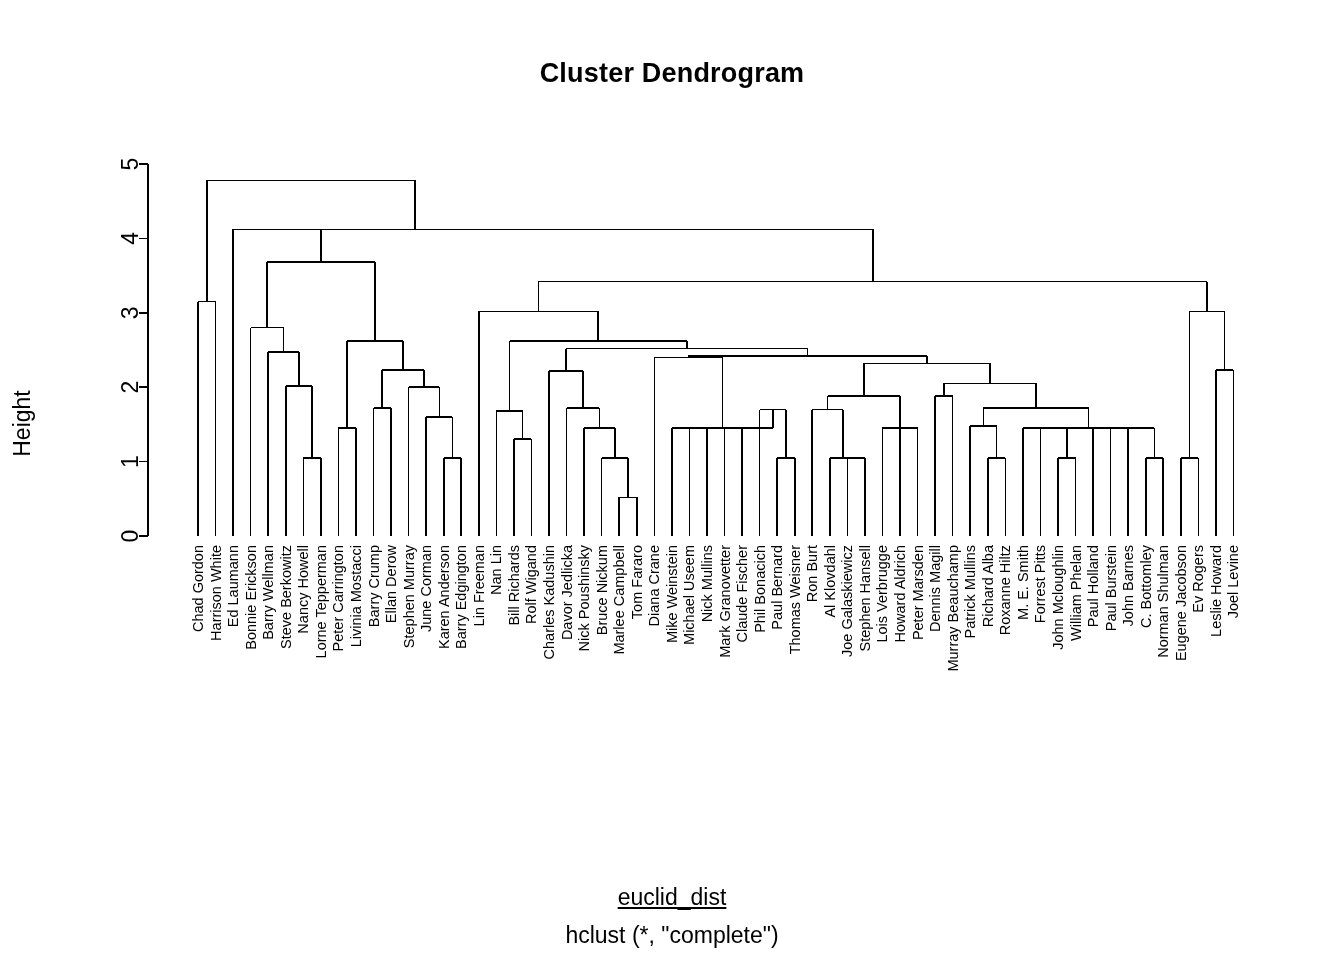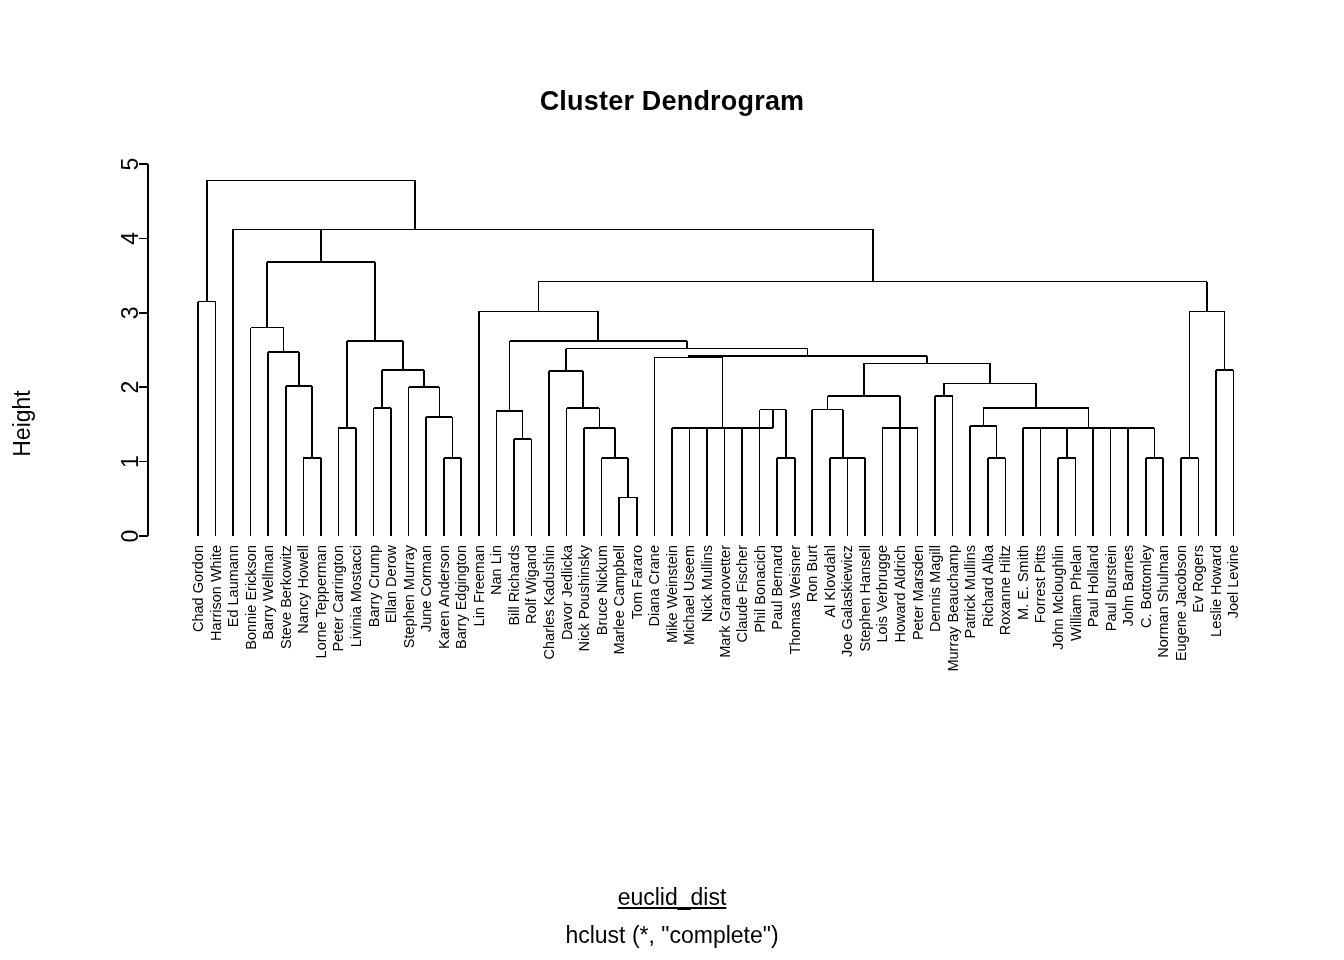--- a/index.html
+++ b/index.html
@@ -8,21 +8,20 @@
     width:1344px;height:960px;overflow:hidden;
     font-family:"Liberation Sans", sans-serif;
     color:#000;
   }
   #root{position:relative;width:1344px;height:960px;}
 
   .title{
     position:absolute;left:0;top:58px;width:1344px;
     text-align:center;font-size:27px;font-weight:bold;
     letter-spacing:0.2px;
-    margin-top:28px;
   }
 
   .ylab{
     position:absolute;left:-38px;top:410px;width:120px;
     text-align:center;font-size:23px;
     transform:rotate(-90deg);transform-origin:center center;
   }
 
   .xlab1{
     position:absolute;left:0;top:884px;width:1344px;

